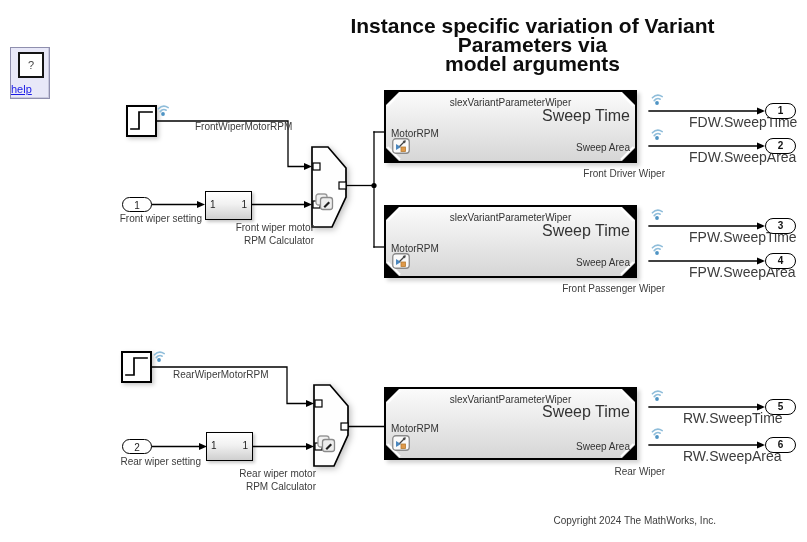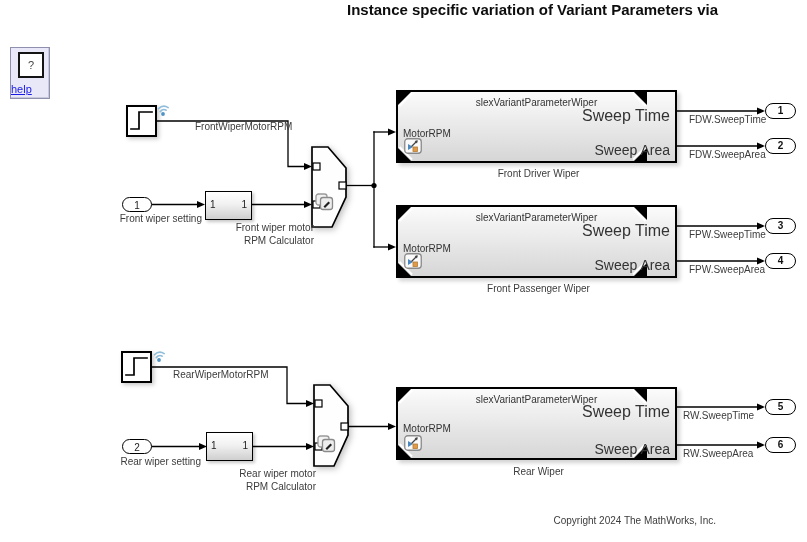--- a/index.html
+++ b/index.html
@@ -4,52 +4,52 @@
 <style>
   html,body{margin:0;padding:0;background:#fff;}
   #canvas{
     position:relative;width:807px;height:542px;background:#ffffff;
     font-family:"Liberation Sans", sans-serif;color:#3c3c3c;overflow:hidden;
   }
   .abs{position:absolute;}
   .lbl{font-size:10px;color:#3c3c3c;white-space:nowrap;padding-left:16px;}
   .ctr{text-align:right;}
   
-  #title{left:300px;top:0;width:465px;text-align:center;color:#0d0d0d;
-         font-weight:bold;font-size:15px;line-height:19px;}
+  #title{left:300px;top:16px;width:465px;text-align:center;color:#0d0d0d;
+         font-weight:bold;font-size:21px;line-height:19px;}
   
   #help-panel{left:10px;top:47px;width:38px;height:50px;background:#e8e8f8;
               border:1px solid #8f8fae;box-shadow:inset -1px -1px 0 #c9c9de;}
   #help-qbox{position:absolute;left:7px;top:4px;width:22px;height:22px;background:#fff;
              border:2px solid #141414;font-size:11px;color:#444;text-align:center;line-height:22px;}
   #help-link{position:absolute;left:0;bottom:3px;width:100%;text-align:left;
              font-size:11px;color:#1a1ae6;text-decoration:underline;cursor:pointer;}
   
   .inport{width:30px;height:15px;border:1.4px solid #000;border-radius:9px;background:#fff;
           font-size:10px;line-height:15px;text-align:center;color:#222;box-sizing:border-box;}
   .outport{width:31px;height:16px;border:1.6px solid #000;border-radius:9px;background:#fff;
            font-size:10px;font-weight:bold;line-height:13px;text-align:center;color:#111;box-sizing:border-box;}
   
   .calc{width:47px;height:29px;border:1.5px solid #000;box-sizing:border-box;
         background:linear-gradient(180deg,#ffffff 0%,#f1f1f1 45%,#cfcfcf 100%);
         box-shadow:2px 2px 3px rgba(0,0,0,0.22);}
   .calc .pin{position:absolute;top:0;height:100%;line-height:26px;font-size:10px;color:#222;}
   .calc .pin.l{left:4px;} .calc .pin.r{right:4px;}
   
-  .model{left:396px;width:281px;height:73px;border:2px solid #000;box-sizing:border-box;
+  .model{left:384px;width:253px;height:73px;border:2px solid #000;box-sizing:border-box;
          background:linear-gradient(180deg,#fbfbfb 0%,#e3e3e3 65%,#d6d6d6 100%);
          box-shadow:3px 3px 4px rgba(0,0,0,0.18);}
   .model .name{position:absolute;left:0;top:5px;width:100%;text-align:center;font-size:10px;color:#333;}
   .model .min{position:absolute;left:5px;top:36px;font-size:10px;color:#333;}
   .model .mo1{position:absolute;right:5px;top:15px;font-size:16px;color:#333;}
-  .model .mo2{position:absolute;right:5px;top:50px;font-size:14px;color:#333;}
+  .model .mo2{position:absolute;right:5px;top:50px;font-size:10px;color:#333;}
   .model .frame{position:absolute;left:0;top:0;}
   .model .badge{position:absolute;left:6px;top:46px;}
-  .caption{width:253px;left:396px;text-align:center;}
-  .sig{font-size:10px;color:#3c3c3c;white-space:nowrap;text-align:center;}
+  .caption{width:253px;left:396px;text-align:right;}
+  .sig{font-size:14px;color:#3c3c3c;white-space:nowrap;text-align:center;}
 </style>
 </head>
 <body>
 
 <div id="canvas">
 
   <svg class="abs" width="807" height="542" viewBox="0 0 807 542" style="left:0;top:0" fill="none" stroke-linecap="square">
     <defs>
       <symbol id="wifi" viewBox="0 0 18 18">
         <circle cx="6" cy="13" r="1.9" fill="#4f94c4" stroke="none"></circle>
@@ -141,20 +141,21 @@
       <use href="#wifi" x="651" y="125" width="18" height="18"></use>
       <use href="#wifi" x="651" y="205" width="18" height="18"></use>
       <use href="#wifi" x="651" y="240" width="18" height="18"></use>
       <use href="#wifi" x="651" y="386" width="18" height="18"></use>
       <use href="#wifi" x="651" y="424" width="18" height="18"></use>
     </g>
   </svg>
 
   <div id="title" class="abs">
     <div>Instance specific variation of Variant Parameters via</div>
+    <div>model arguments</div>
   </div>
 
   <div id="help-panel" class="abs">
     <div id="help-qbox">?</div>
     <div id="help-link">help</div>
   </div>
 
   <div class="abs lbl" style="left:179px;top:121px">FrontWiperMotorRPM</div>
 
   <div class="abs inport" style="left:122px;top:197px">1</div>

